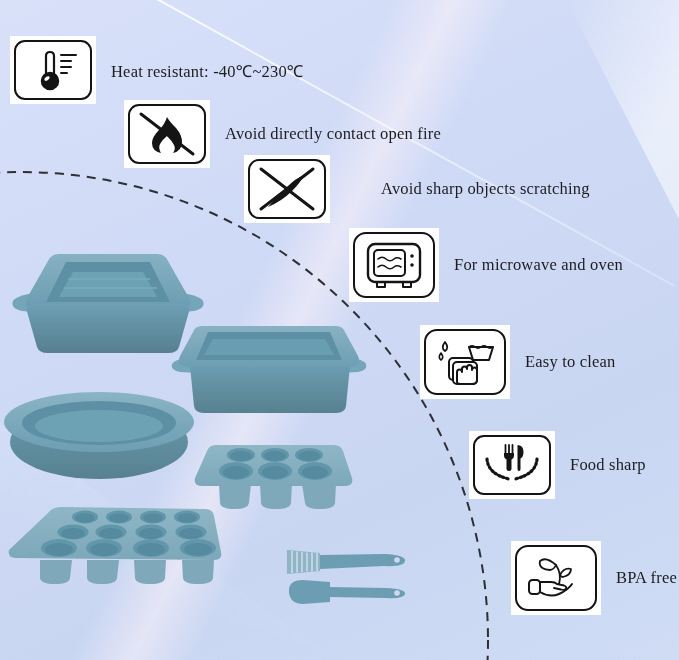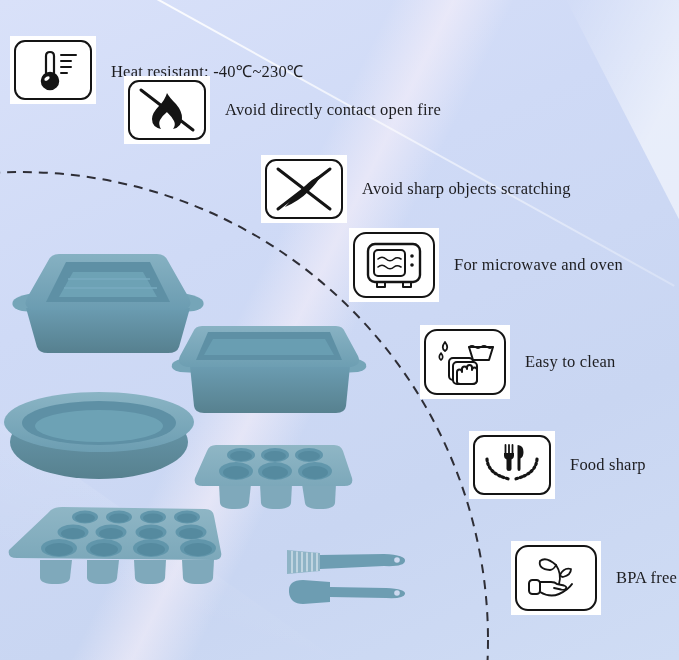--- a/index.html
+++ b/index.html
@@ -31,22 +31,22 @@
   .p-muffin12{left:5px;top:504px;width:222px;height:94px;}
   .p-utensils{left:284px;top:547px;width:126px;height:60px;}
   
   .feature{position:absolute;display:flex;align-items:center;}
   .icon-plate{background:#fff;padding:4px;flex:0 0 auto;}
   .icon-box{width:78px;height:60px;background:#fff;border:2.6px solid #141414;
     border-radius:11px;display:flex;align-items:center;justify-content:center;box-sizing:border-box;}
   .icon-box.big{width:82px;height:66px;border-radius:13px;}
   .f-label{margin-left:15px;font-size:16.5px;color:#1d1d20;white-space:nowrap;letter-spacing:.2px;}
   .f1{left:10px;top:36px;}
-  .f2{left:124px;top:76px;}
-  .f3{left:261px;top:155px;}
+  .f2{left:124px;top:100px;}
+  .f3{left:244px;top:155px;gap:36px;}
   .f4{left:349px;top:228px;}
   .f5{left:420px;top:325px;}
   .f6{left:469px;top:431px;}
   .f7{left:487px;top:541px;padding-left:24px;}
 </style>
 </head>
 <body>
 
 <div class="canvas">
 

